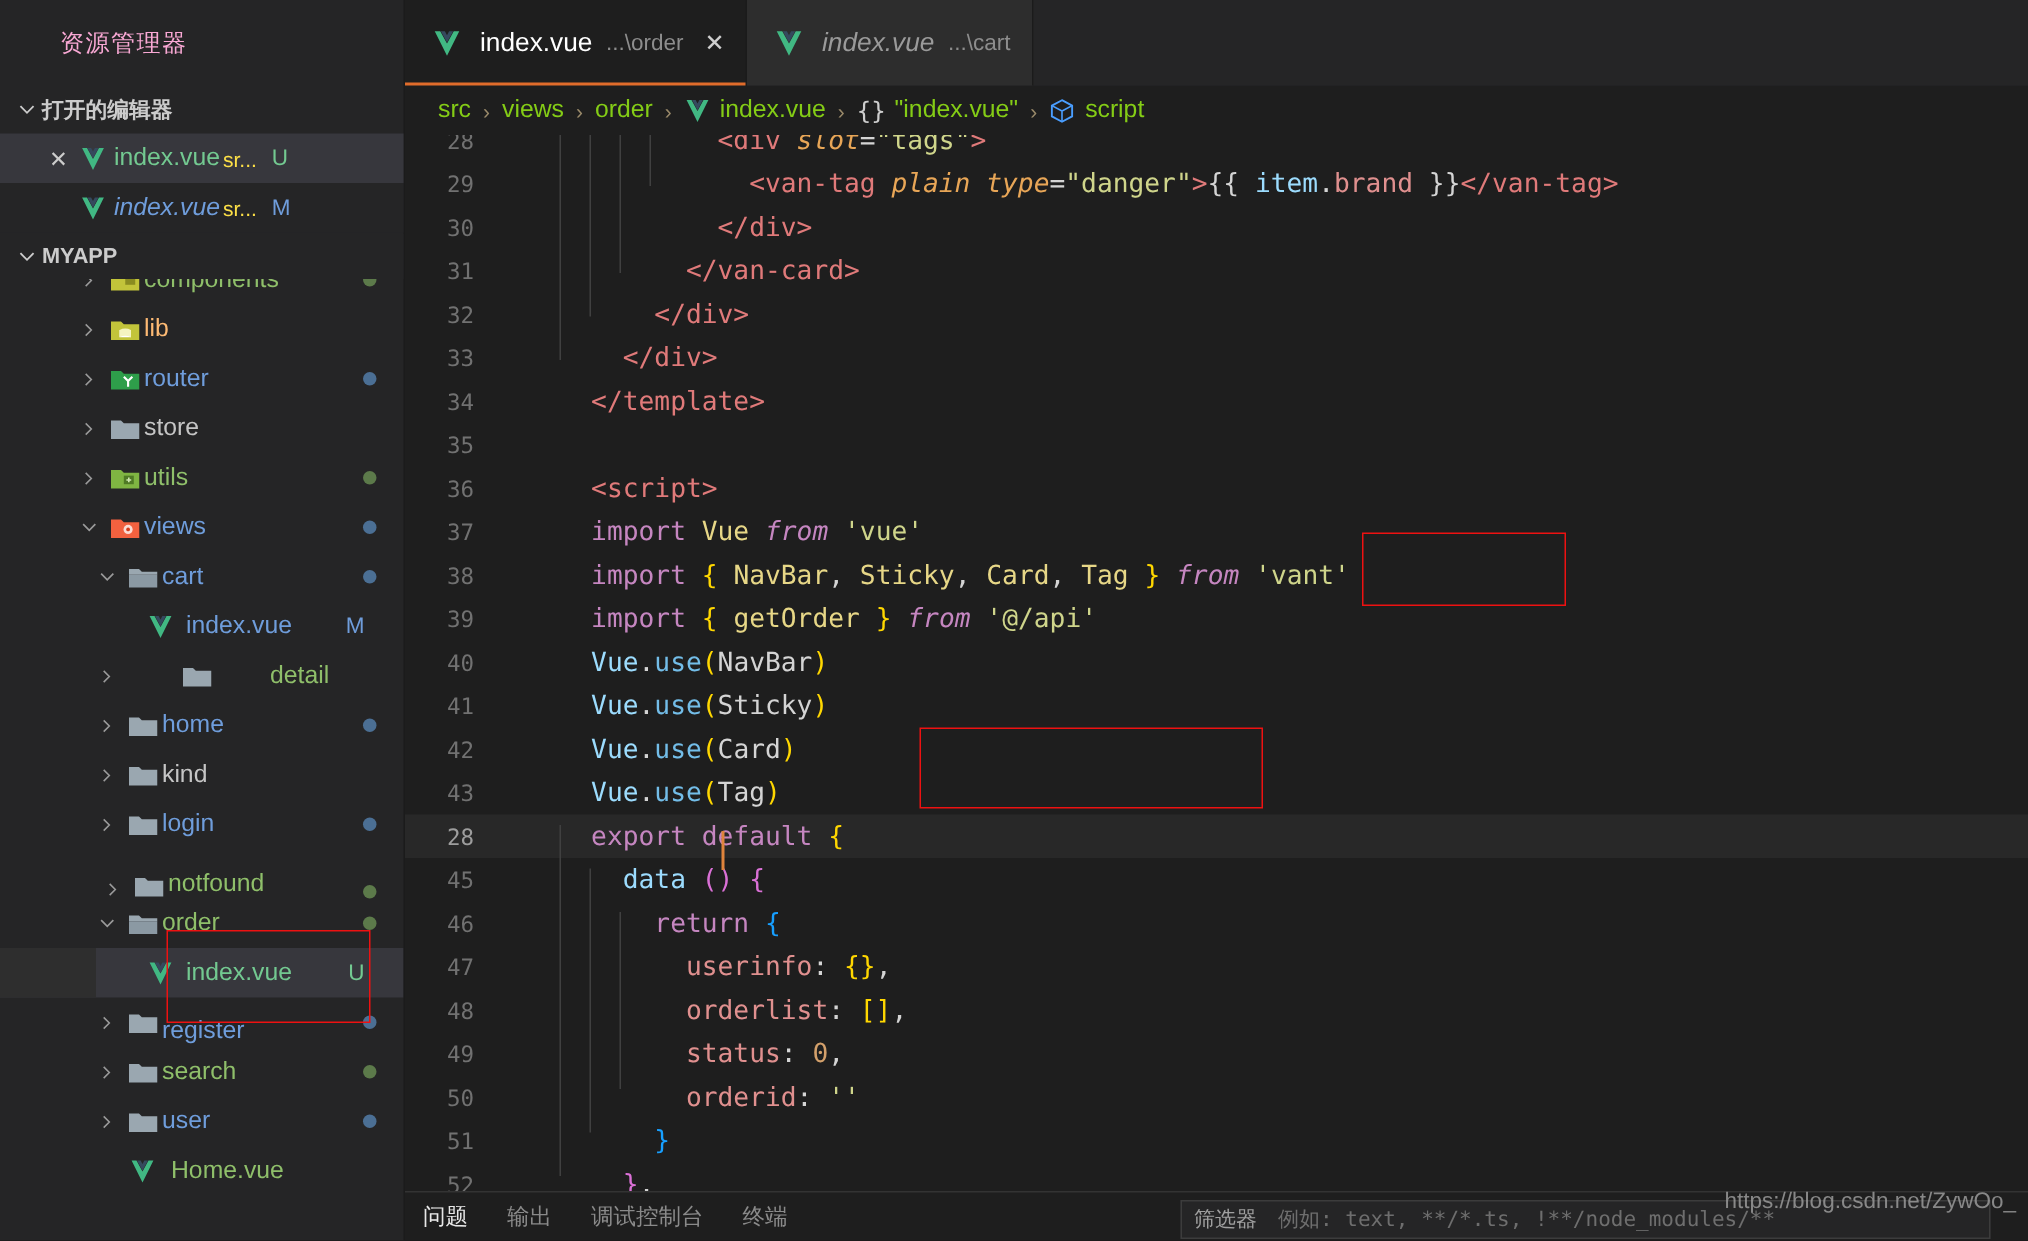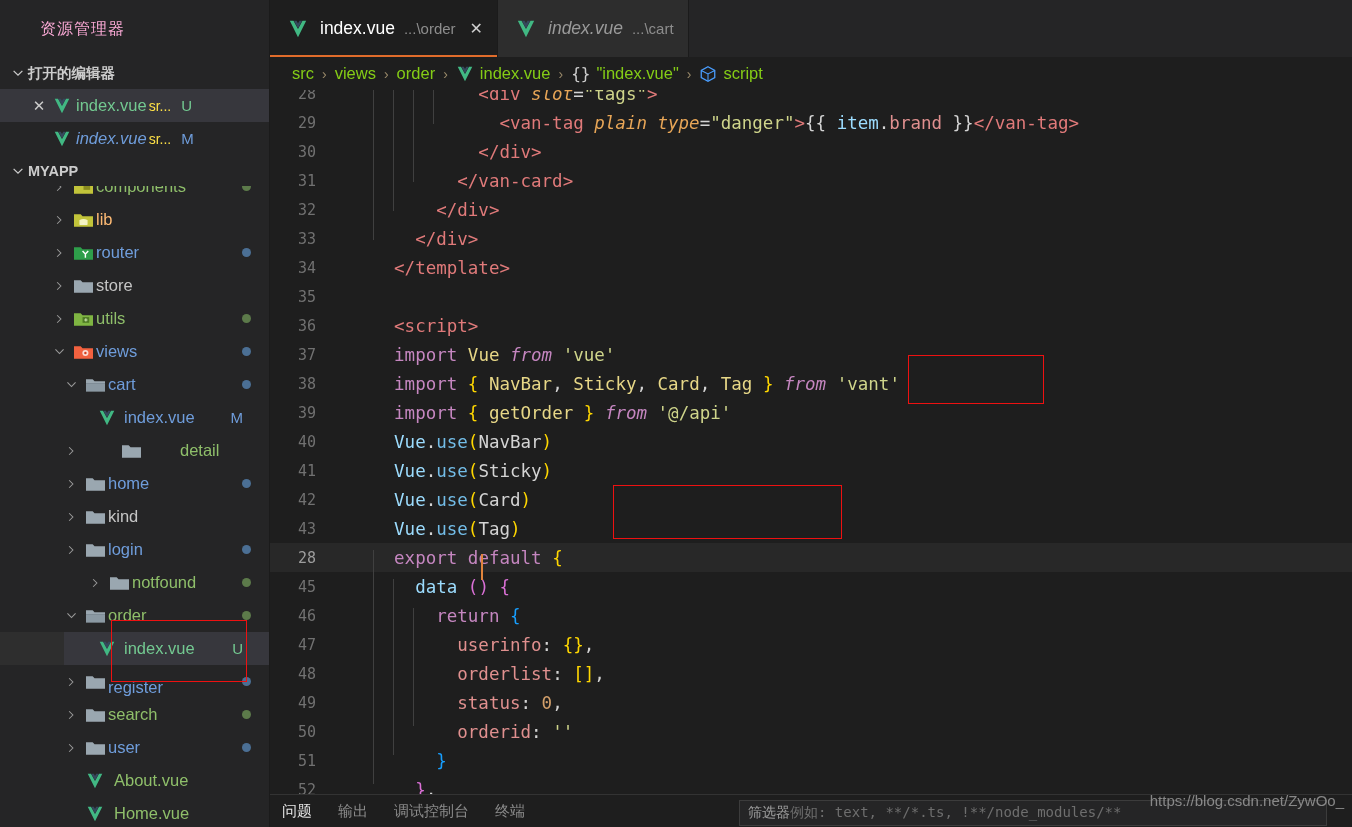--- a/index.html
+++ b/index.html
@@ -139,23 +139,23 @@
 
   
   .panel {
     position:absolute; left:0; right:0; bottom:0; height:33px;
     background:#1e1e1e; border-top:1px solid #333;
   }
   .panel-tabs { display:flex; align-items:center; height:33px; padding-left:12px; gap:26px;}
   .ptab { color:#8a8a8a; font-size:15px; font-family:"DejaVu Sans", sans-serif; }
   .ptab.active { color:#e7e7e7; }
   .filterbox{
-    position:absolute; right:25px; top:5px; height:26px; width:588px;
+    position:absolute; right:25px; top:5px; height:26px; width:540px;
     border:1px solid #3c3c3c; background:#252526; display:flex; align-items:center;
-    padding-left:8px; 
+    padding-left:8px; gap:14px;
   }
   .filter-label{ color:#a0a0a0; font-size:14px; font-family:"DejaVu Sans", sans-serif;}
   .filter-ph{ color:#6e6e6e; font-size:14px; font-family:"DejaVu Sans Mono", monospace;}
   .watermark{
     position:absolute; right:8px; bottom:18px; color:#9a9a9a; font-size:15px;
     font-family:"Liberation Sans", sans-serif; z-index:40; opacity:.85;
   }
 </style>
 </head>
 <body>
@@ -388,21 +388,21 @@
         </span>
         <span class="ficon">
           <svg width="19" height="16" viewBox="0 0 20 16">
               <path d="M0 2 h7 l2 2 h11 v11 H0 Z" fill="#9aa7b0"></path>
             </svg>
         </span>
         <span class="label" style="color:#6f9ddb;">login</span>
         <span class="dot" style="background:#4b6f94;"></span>
       </div>
 
-      <div class="trow" style="padding-left:84px;">
+      <div class="trow" style="padding-left:64px;align-items:flex-end;">
         <span class="arrow">
           <svg width="12" height="12" viewBox="0 0 16 16">
               <path d="M5.5 3 L10.5 8 L5.5 13" fill="none" stroke="#9a9a9a" stroke-width="1.4"></path>
             </svg>
         </span>
         <span class="ficon">
           <svg width="19" height="16" viewBox="0 0 20 16">
               <path d="M0 2 h7 l2 2 h11 v11 H0 Z" fill="#9aa7b0"></path>
             </svg>
         </span>
@@ -476,29 +476,20 @@
         </span>
         <span class="ficon">
           <svg width="19" height="16" viewBox="0 0 20 16">
               <path d="M0 2 h7 l2 2 h11 v11 H0 Z" fill="#9aa7b0"></path>
             </svg>
         </span>
         <span class="label" style="color:#6f9ddb;">user</span>
         <span class="dot" style="background:#4b6f94;"></span>
       </div>
 
-      <div class="trow" style="padding-left:82px;">
-        <span class="ficon">
-          <svg width="18" height="16" viewBox="0 0 24 22">
-              <path d="M2 1 h4.5 L12 11 L17.5 1 H22 L12 21 Z" fill="#41b883"></path>
-              <path d="M7 1 h3.3 L12 4.2 L13.7 1 H17 L12 10.2 Z" fill="#35495e"></path>
-            </svg>
-        </span>
-        <span class="label" style="color:#8fbf6a; margin-left:6px;">About.vue</span>
-      </div>
 
       <div class="trow" style="padding-left:82px;">
         <span class="ficon">
           <svg width="18" height="16" viewBox="0 0 24 22">
               <path d="M2 1 h4.5 L12 11 L17.5 1 H22 L12 21 Z" fill="#41b883"></path>
               <path d="M7 1 h3.3 L12 4.2 L13.7 1 H17 L12 10.2 Z" fill="#35495e"></path>
             </svg>
         </span>
         <span class="label" style="color:#8fbf6a; margin-left:6px;">Home.vue</span>
       </div>

